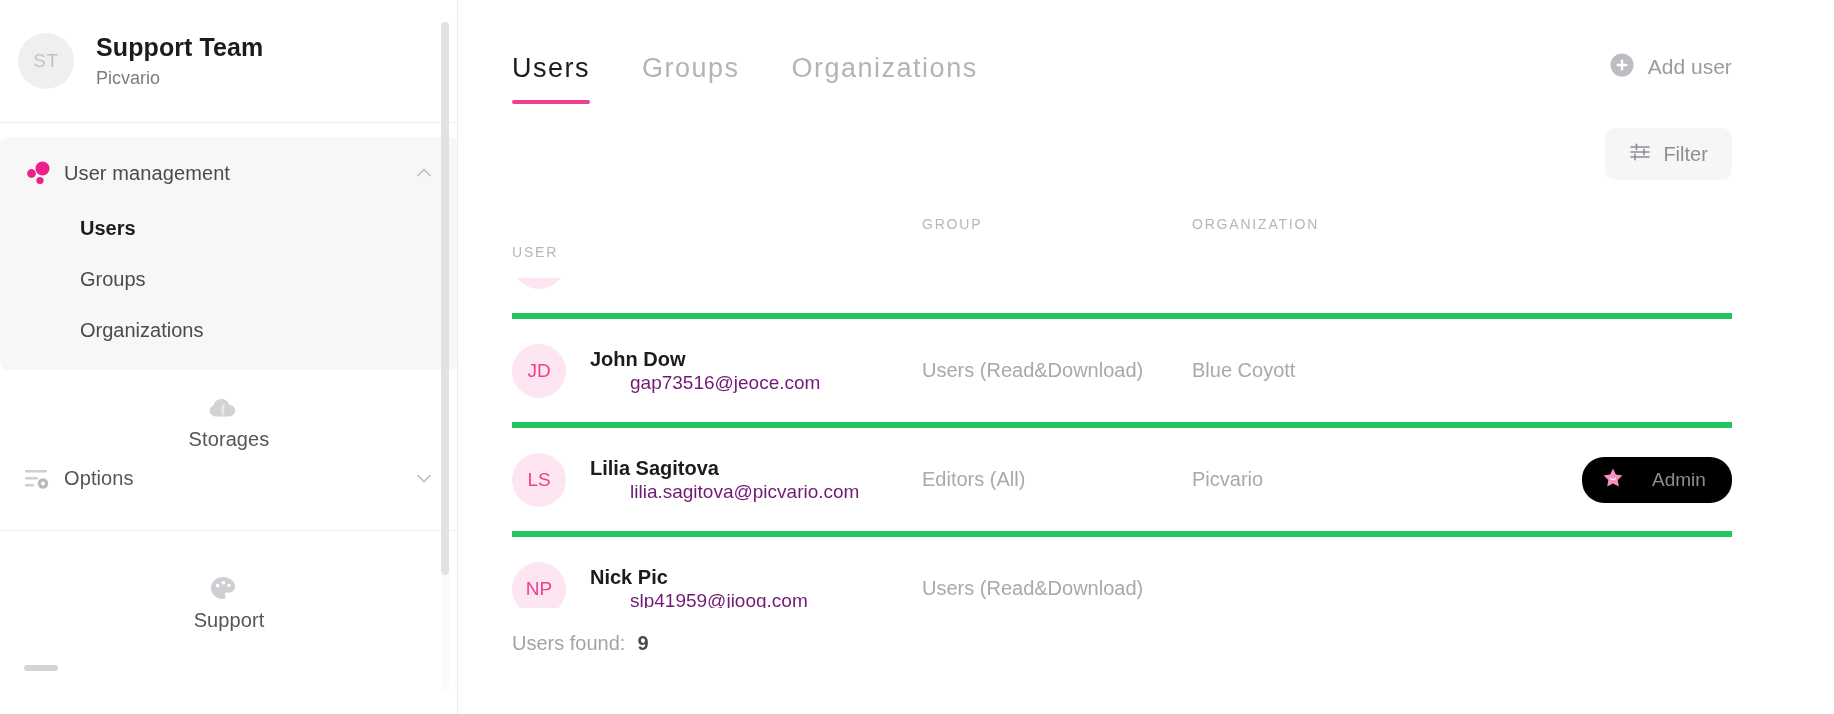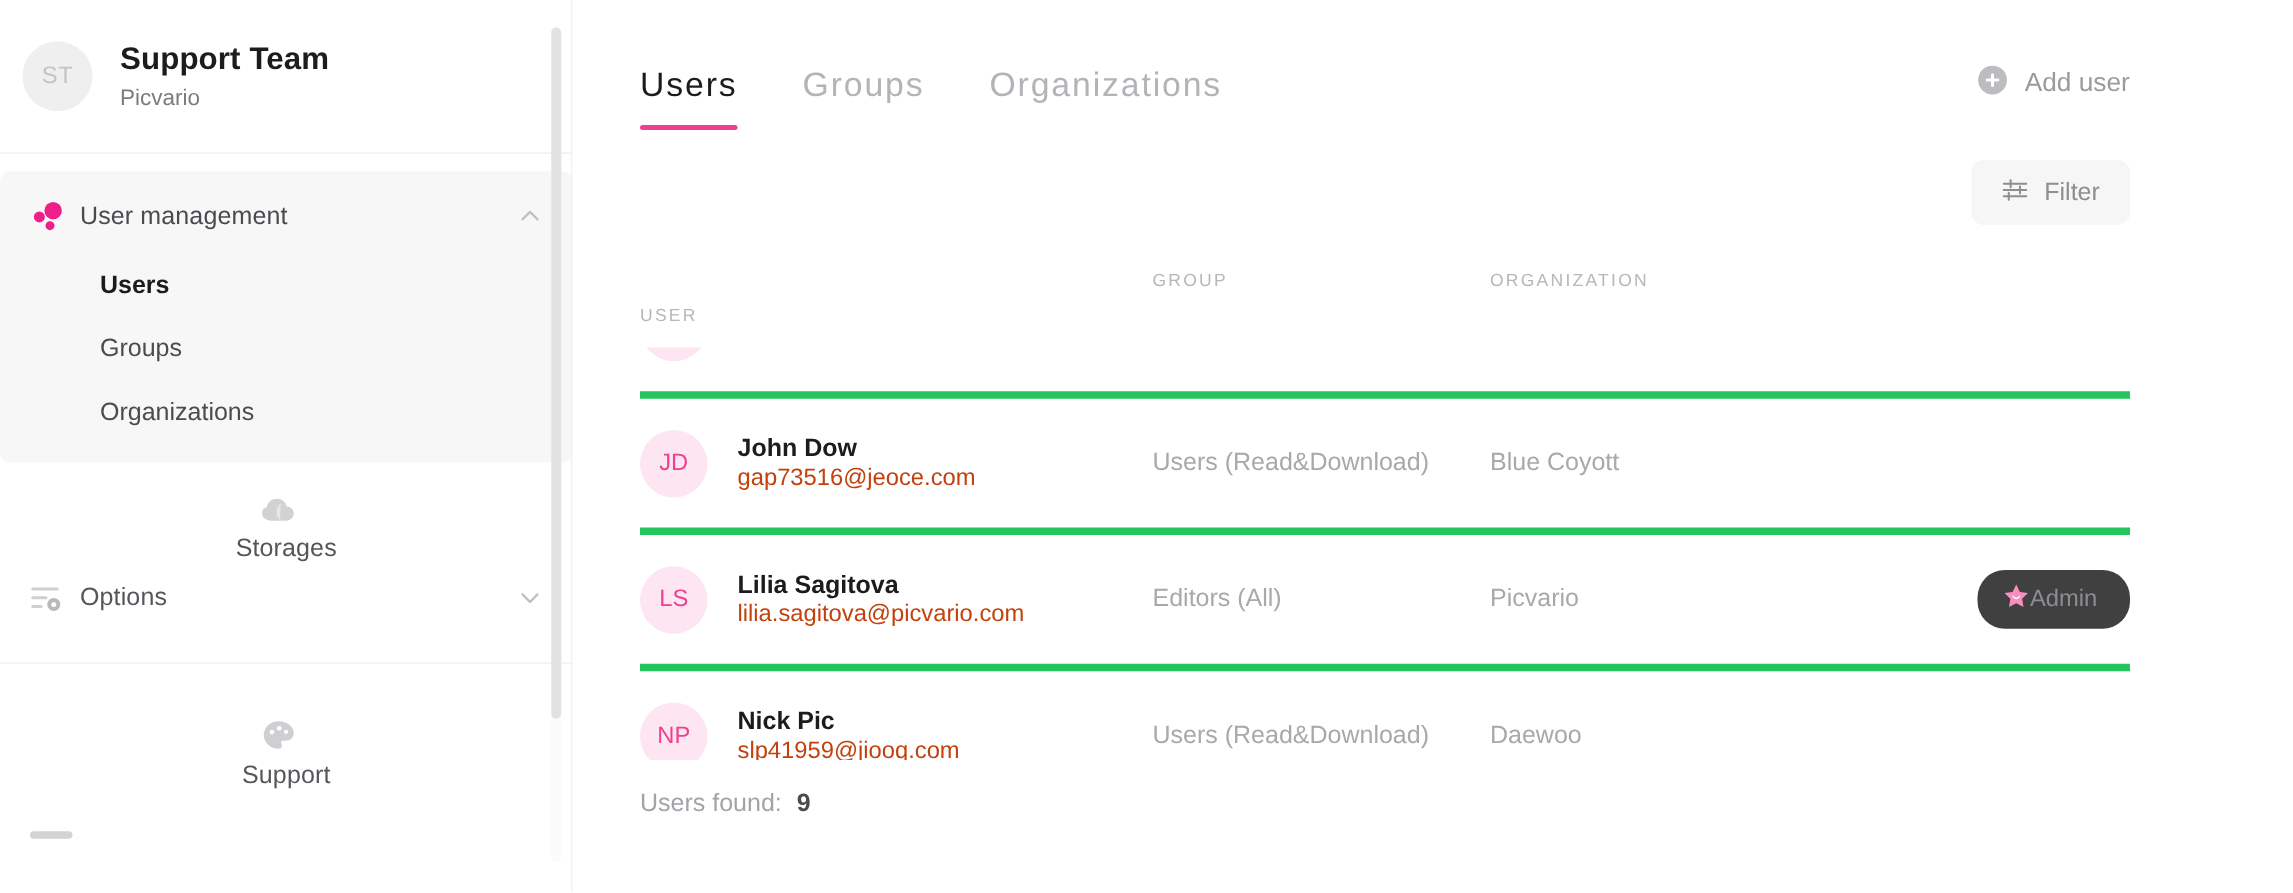--- a/index.html
+++ b/index.html
@@ -205,27 +205,27 @@
   .user-cell { flex: 0 0 410px; display: flex; align-items: center; gap: 24px; }
   .avatar {
     width: 54px; height: 54px; border-radius: 50%;
     background: #fde6f1; color: #ef3f8f;
     font-size: 19px;
     display: flex; align-items: center; justify-content: center;
     flex: 0 0 54px;
   }
   .u-text { display: flex; flex-direction: column; gap: 1px; }
   .u-name { font-size: 20px; font-weight: 700; color: #1c1c1e; }
-  .u-mail { font-size: 19px; color: #c2410c; }
+  .u-mail { font-size: 19px; color: #701a75; margin-left: 40px; }
   .g-cell { flex: 0 0 270px; font-size: 20px; color: #a8a8ad; }
   .o-cell { flex: 0 0 390px; font-size: 20px; color: #a8a8ad; }
   .b-cell { flex: 1 1 auto; display: flex; }
   .badge {
-    display: inline-flex; align-items: center; gap: 0;
-    background: #404040; border-radius: 22px;
+    display: inline-flex; align-items: center; gap: 28px;
+    background: #000000; border-radius: 22px;
     padding: 10px 26px 10px 20px;
   }
   .badge-label { font-size: 19px; color: #8d8d93; }
 
   .footer {
     padding: 24px 36px 0 22px;
     font-size: 20px; color: #a3a3a8;
     display: flex; align-items: baseline; gap: 12px;
   }
   .footer-count { font-weight: 700; color: #4a4a4f; }
@@ -434,21 +434,20 @@
 
           <div class="trow">
             <div class="user-cell">
               <div class="avatar">NP</div>
               <div class="u-text">
                 <div class="u-name">Nick Pic</div>
                 <div class="u-mail">slp41959@jiooq.com</div>
               </div>
             </div>
             <div class="g-cell">Users (Read&amp;Download)</div>
-            <div class="o-cell">Daewoo</div>
             <div class="b-cell"></div>
           </div>
 
         </div>
       </div>
     </div>
 
     <div class="footer">
       <span>Users found:</span>
       <span class="footer-count">9</span>

